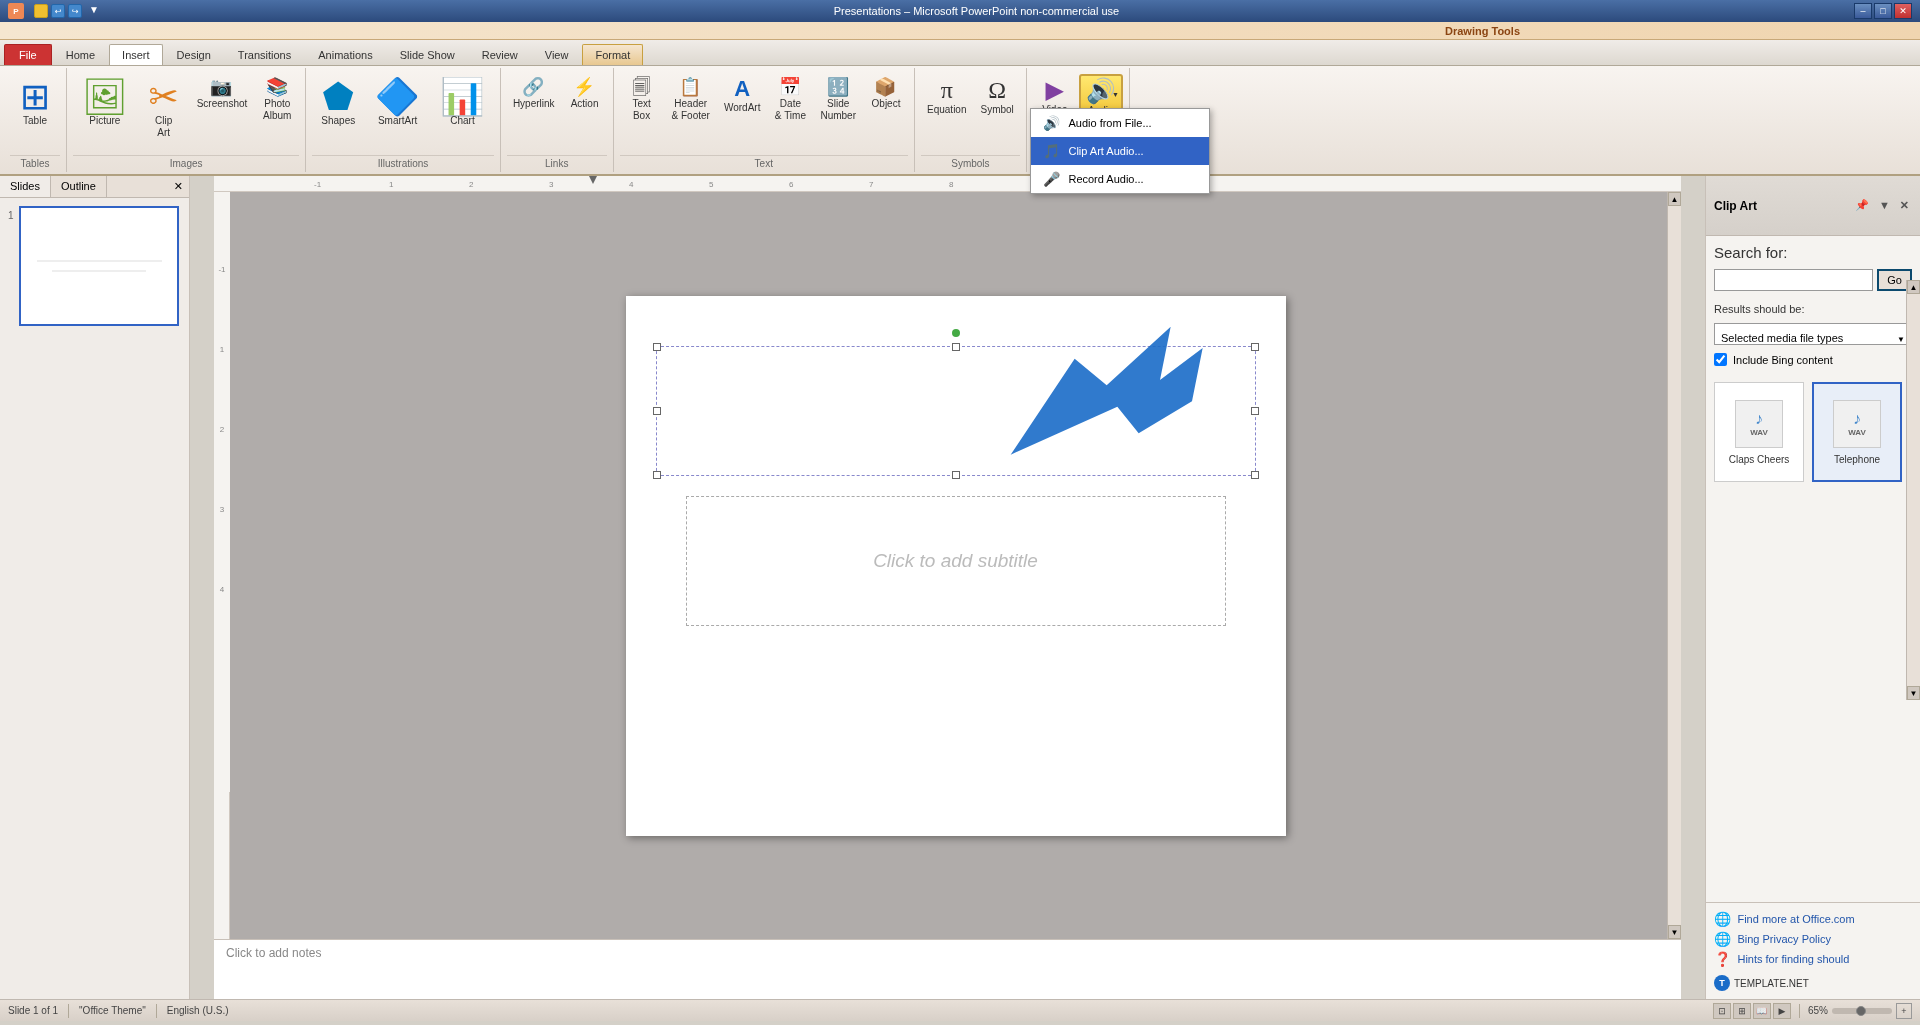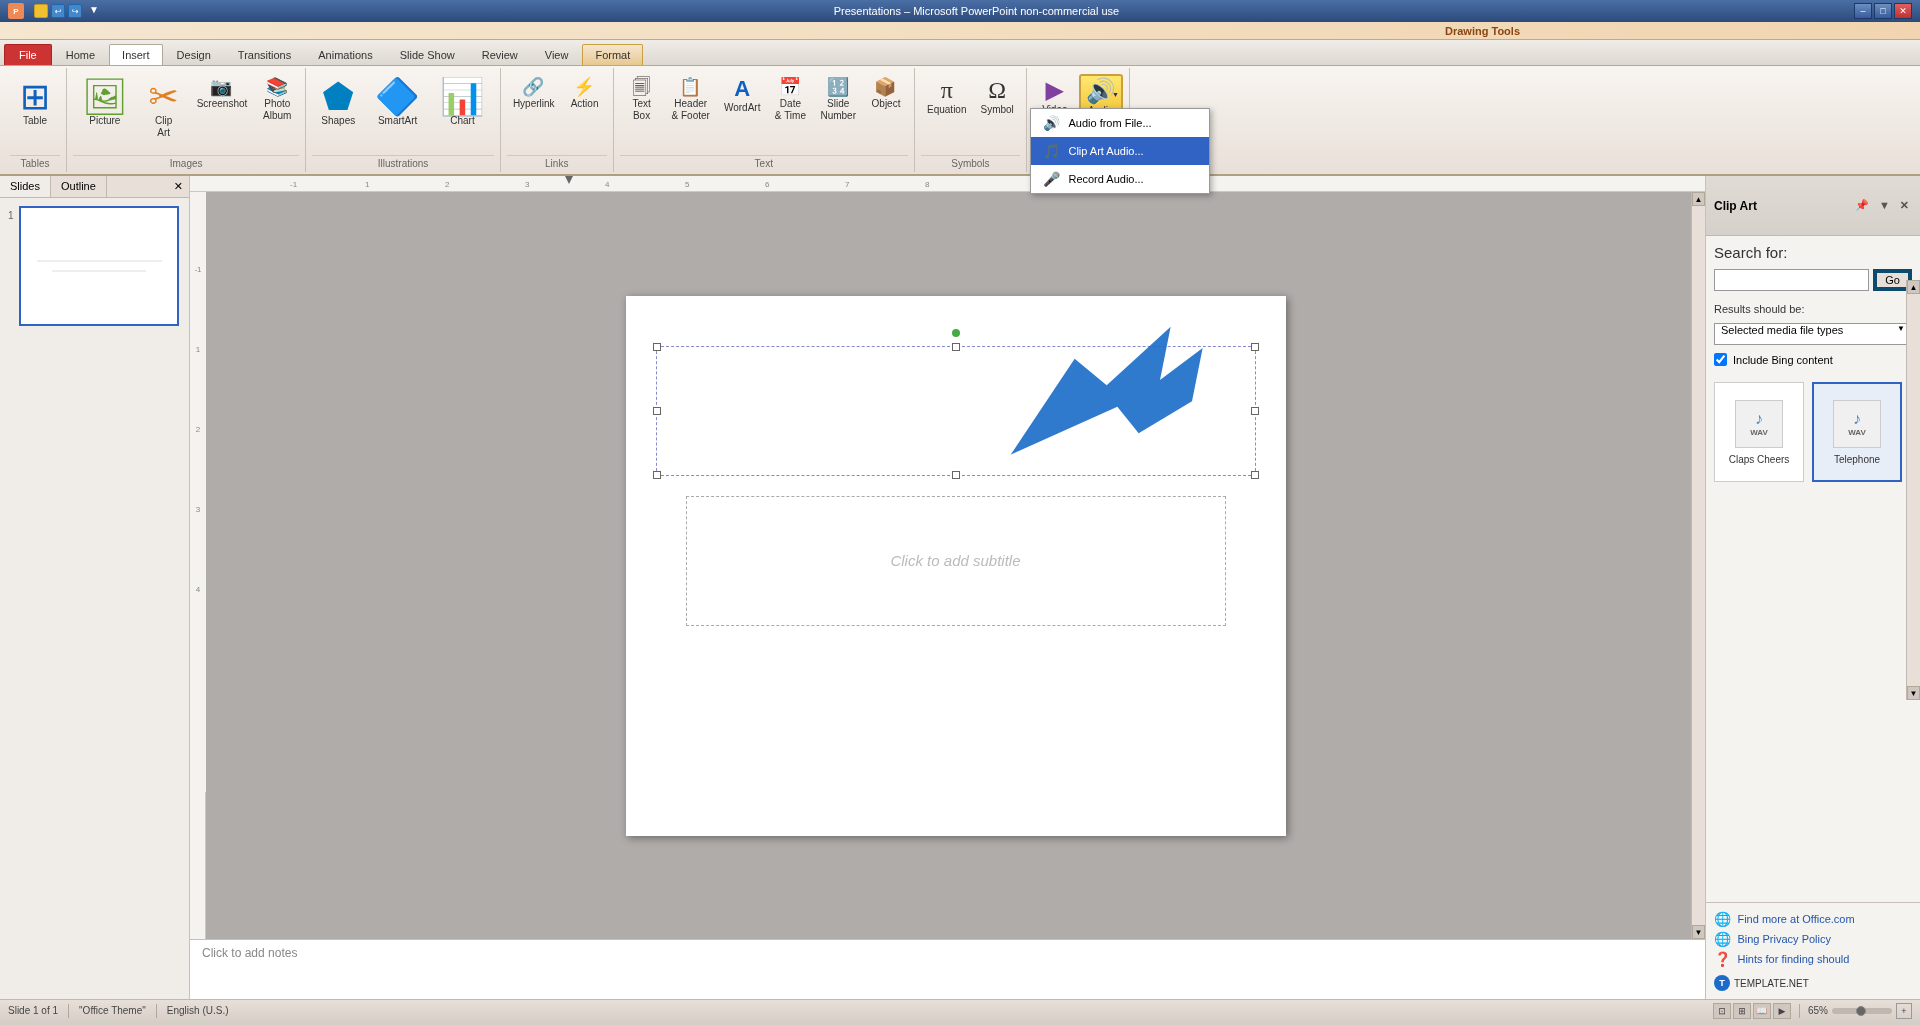--- a/index.html
+++ b/index.html
@@ -288,21 +288,21 @@
       left: 60px;
       width: 540px;
       height: 130px;
       border: 1px dashed #aaa;
       display: flex;
       align-items: center;
       justify-content: center;
     }
     .subtitle-placeholder {
       color: #bbb;
-      font-size: 15px;
+      font-size: 19px;
       font-style: italic;
       text-align: right;
     }
 
     
     #blue-arrow {
       position: absolute;
       top: 60px;
       right: 200px;
       width: 200px;
@@ -356,29 +356,29 @@
       font-size: 12px;
       font-weight: bold;
     }
     #clipart-header .panel-controls { display: flex; gap: 4px; }
     #clipart-header .panel-btn { cursor: pointer; font-size: 11px; color: #555; padding: 1px 3px; }
 
     #clipart-body { padding: 8px; display: flex; flex-direction: column; gap: 8px; }
     .ca-label { font-size: 15px; color: #333; }
     .ca-search-row { display: flex; gap: 4px; }
     .ca-search-input { flex: 1; height: 22px; border: 1px solid #999; padding: 2px 4px; font-size: 11px; }
-    .ca-go-btn { height: 22px; padding: 0 8px; background: #e8e0d8; border: 4px solid #0c4a6e; font-size: 11px; cursor: pointer; }
+    .ca-go-btn { height: 22px; padding: 0 8px; background: #e8e0d8; border: 2px solid #0c4a6e; font-size: 11px; cursor: pointer; }
 
     .ca-results-label { font-size: 11px; color: #333; margin-top: 4px; }
     .ca-dropdown {
       height: 22px;
       border: 1px solid #999;
       width: 100%;
       display: flex;
-      align-items: flex-start;
+      align-items: flex-end;
       justify-content: space-between;
       padding: 0 6px;
       background: white;
       cursor: pointer;
       font-size: 11px;
     }
     .ca-dropdown-arrow { font-size: 8px; }
 
     .ca-checkbox-row { display: flex; align-items: center; gap: 6px; font-size: 11px; }
 
@@ -634,21 +634,21 @@
   <div class="dropdown-item highlighted">
     <span class="dropdown-icon">🎵</span>
     <span>Clip Art Audio...</span>
   </div>
   <div class="dropdown-item">
     <span class="dropdown-icon">🎤</span>
     <span>Record Audio...</span>
   </div>
 </div>
 
-<div id="main-layout" style="display:flex;height:calc(1025px - 22px - 18px - 26px - 110px - 26px);">
+<div id="main-layout" style="display:flex;height:calc(1025px - 22px - 18px - 26px - 110px - 26px);gap:24px;">
 
   <div id="slides-panel">
     <div id="slides-tabs">
       <div class="slides-tab active">Slides</div>
       <div class="slides-tab">Outline</div>
       <div class="close-panel">✕</div>
     </div>
     <div id="slides-content">
       <div style="display:flex;align-items:flex-start;gap:4px;">
         <span style="font-size:10px;color:#666;margin-top:4px;">1</span>

